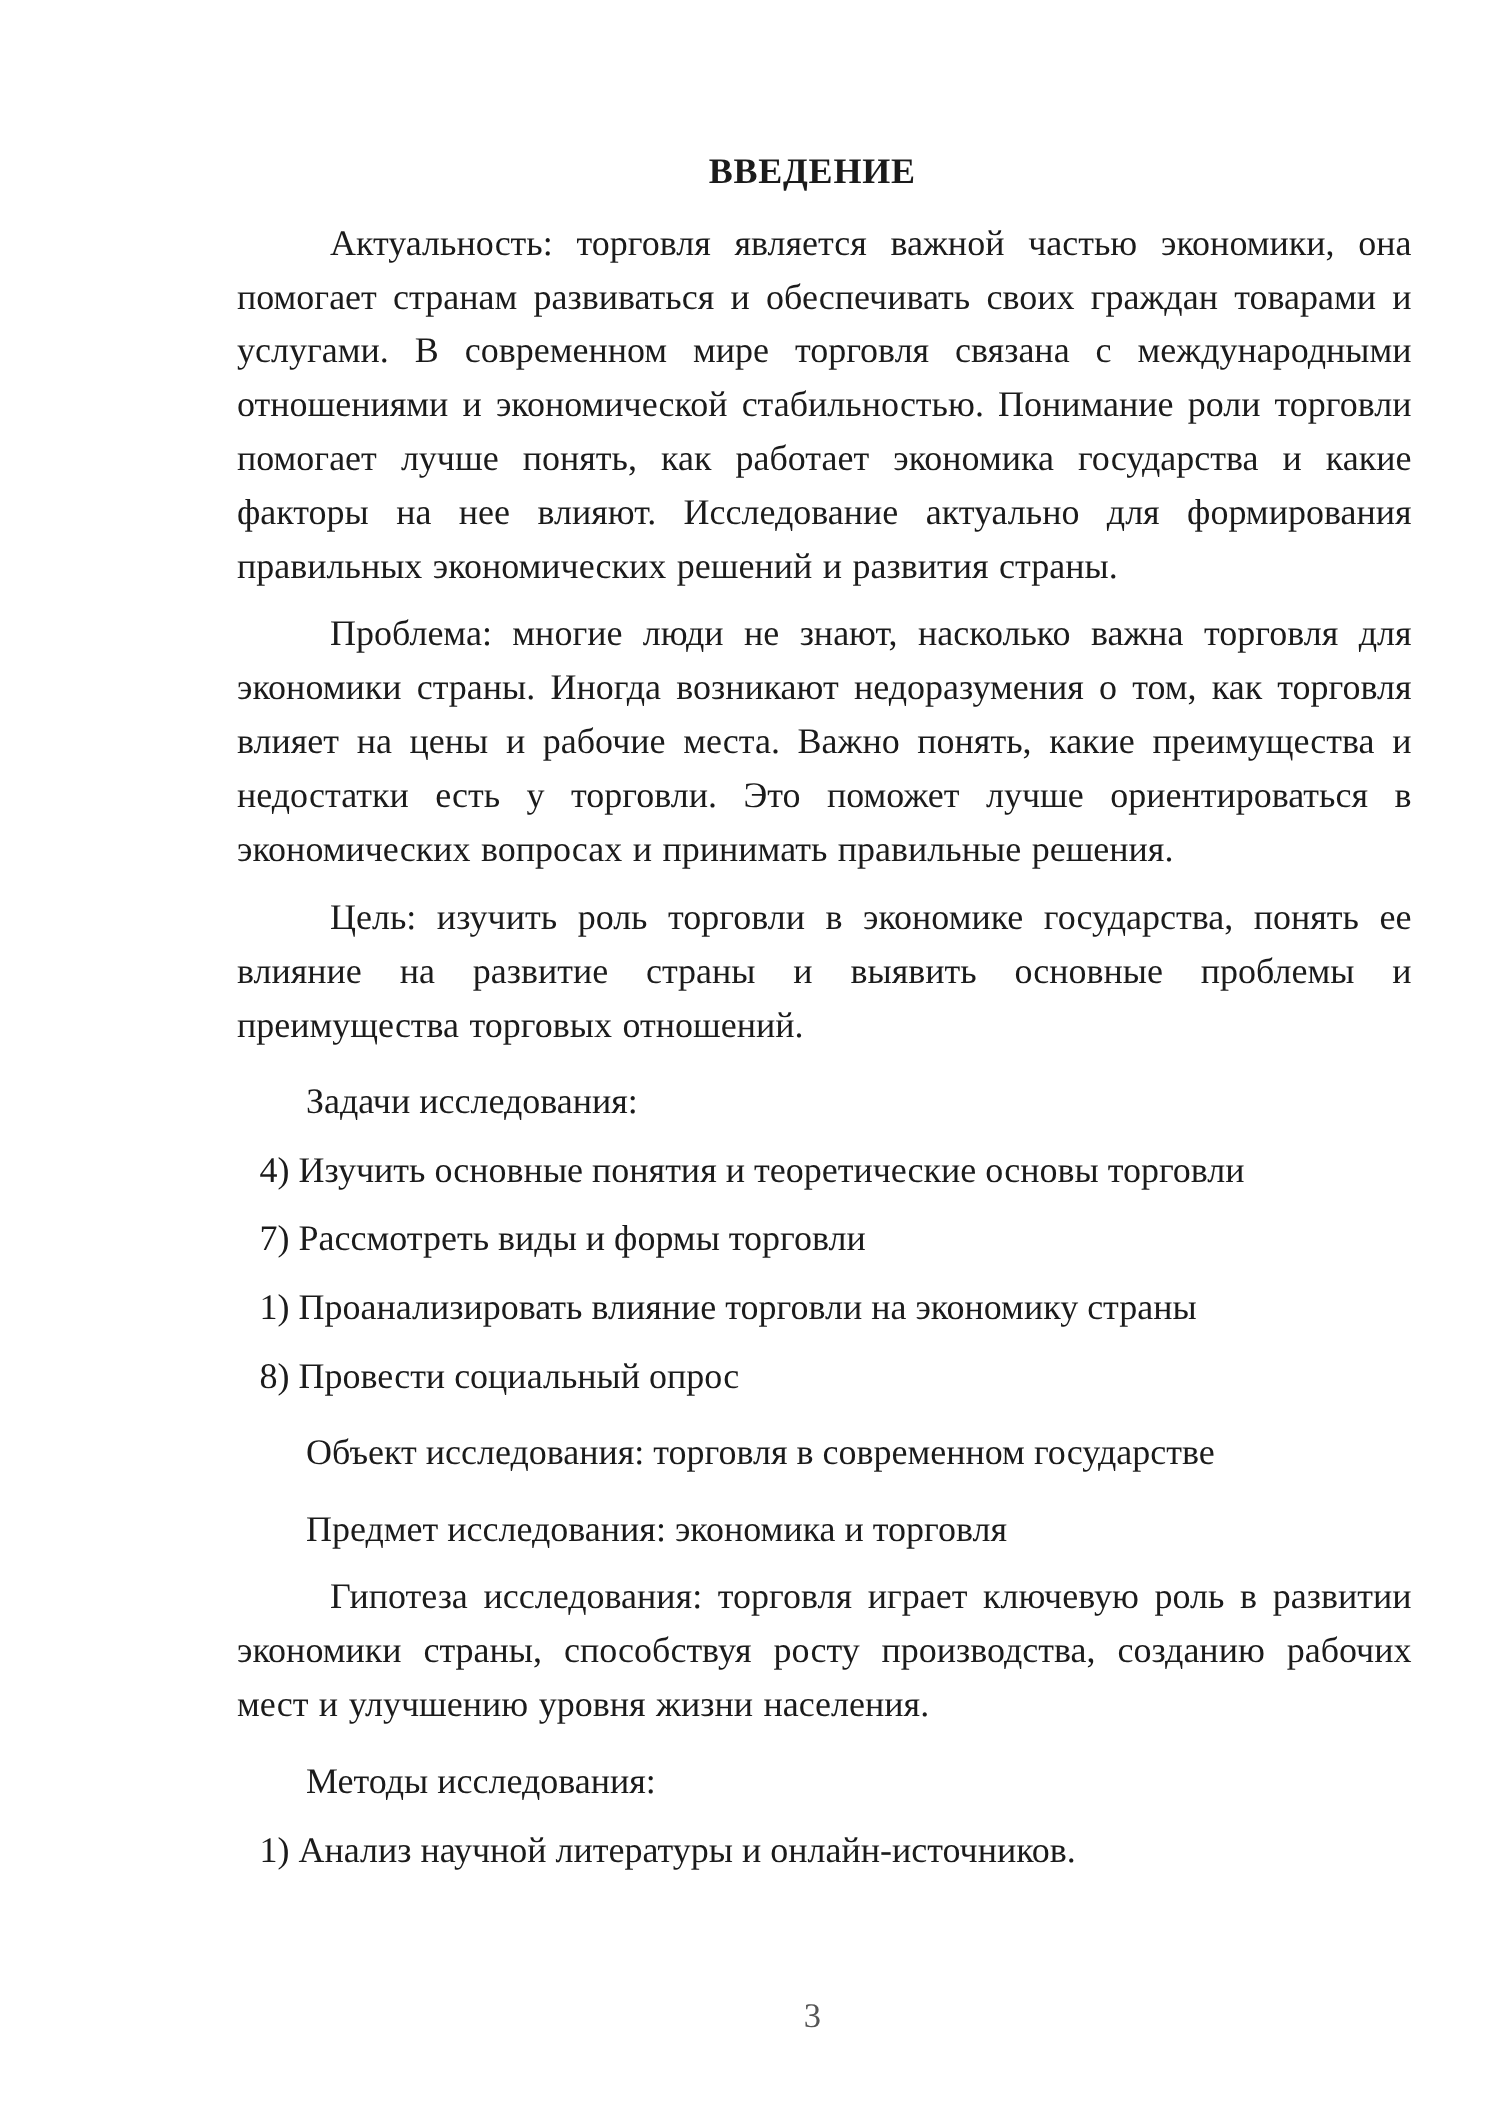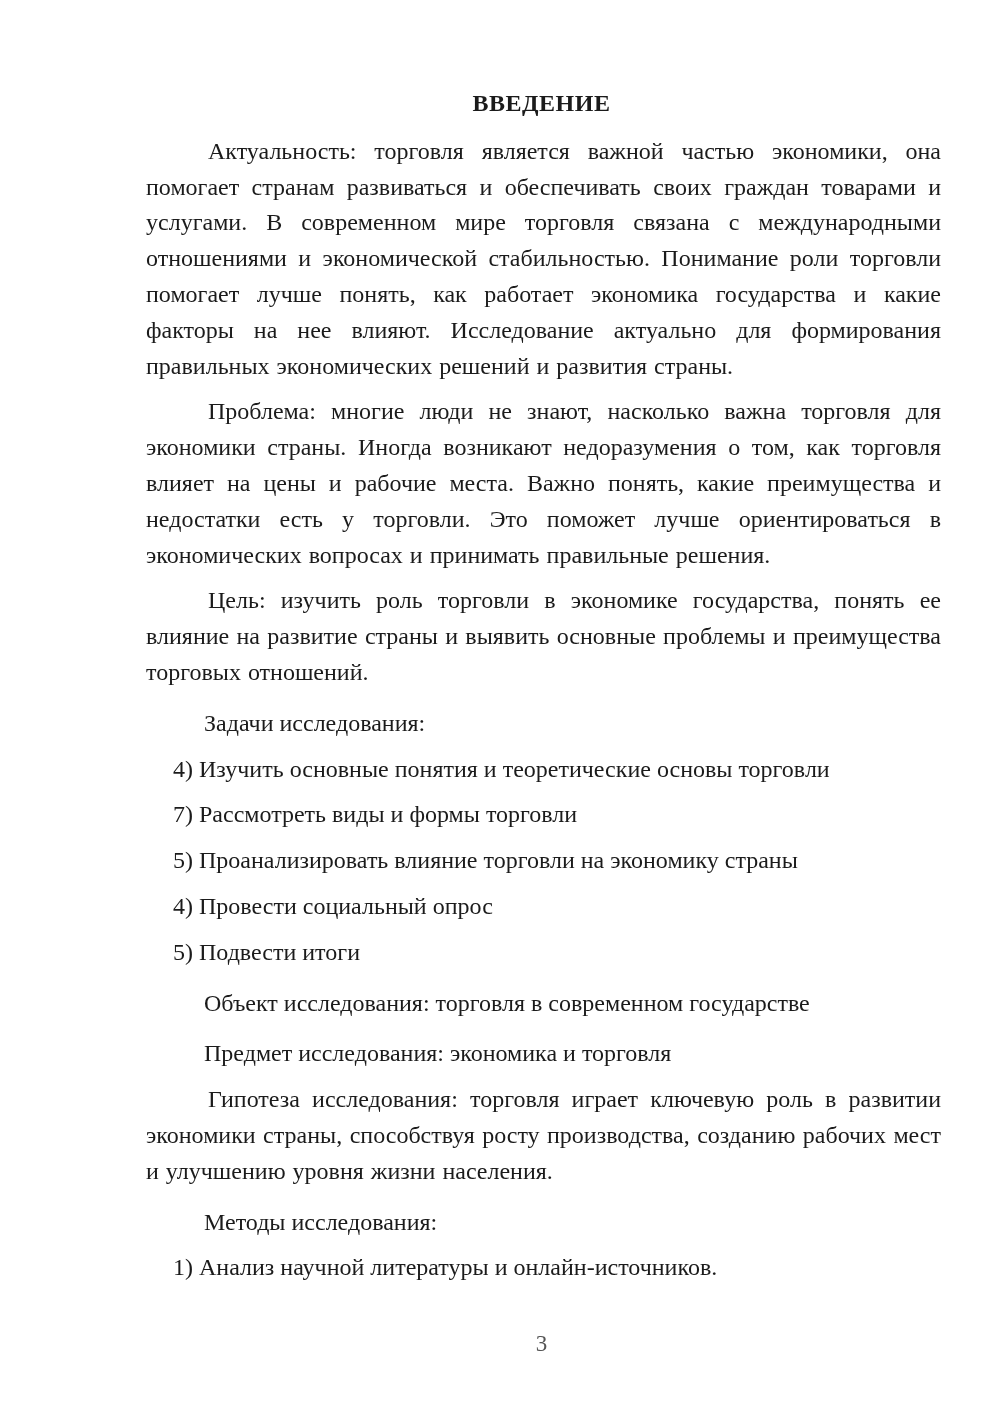--- a/index.html
+++ b/index.html
@@ -21,26 +21,26 @@
     left: 142px;
     top: 86px;
     width: 799px;
     font-size: 24px;
     line-height: 35.8px;
   }
   .doc-title {
     text-align: center;
     font-weight: bold;
     letter-spacing: 0.5px;
-    margin: 0 0 12px 0;
+    margin: 12px 0 12px 0;
   }
   .para {
     text-align: justify;
     text-indent: 62px;
-    margin: 0 0 10px 4px;
+    margin: 0 0 10px 16px;
     word-spacing: 1px;
   }
   .single {
     text-align: left;
     text-indent: 62px;
     margin: 15px 0 10px 0;
   }
   .list-item {
     text-align: left;
     margin: 0 0 10px 31px;
@@ -67,23 +67,22 @@
     <div class="para">Актуальность: торговля является важной частью экономики, она помогает странам развиваться и обеспечивать своих граждан товарами и услугами. В современном мире торговля связана с международными отношениями и экономической стабильностью. Понимание роли торговли помогает лучше понять, как работает экономика государства и какие факторы на нее влияют. Исследование актуально для формирования правильных экономических решений и развития страны.</div>
 
     <div class="para">Проблема: многие люди не знают, насколько важна торговля для экономики страны. Иногда возникают недоразумения о том, как торговля влияет на цены и рабочие места. Важно понять, какие преимущества и недостатки есть у торговли. Это поможет лучше ориентироваться в экономических вопросах и принимать правильные решения.</div>
 
     <div class="para">Цель: изучить роль торговли в экономике государства, понять ее влияние на развитие страны и выявить основные проблемы и преимущества торговых отношений.</div>
 
     <div class="single">Задачи исследования:</div>
 
     <div class="list-item">4) Изучить основные понятия и теоретические основы торговли</div>
     <div class="list-item">7) Рассмотреть виды и формы торговли</div>
-    <div class="list-item">5) Проанализировать влияние торговли на экономику страны</div>
-    <div class="list-item">4) Провести социальный опрос</div>
-    <div class="list-item">5) Подвести итоги</div>
+    <div class="list-item">1) Проанализировать влияние торговли на экономику страны</div>
+    <div class="list-item">8) Провести социальный опрос</div>
 
     <div class="single">Объект исследования: торговля в современном государстве</div>
 
     <div class="single">Предмет исследования: экономика и торговля</div>
 
     <div class="para">Гипотеза исследования: торговля играет ключевую роль в развитии экономики страны, способствуя росту производства, созданию рабочих мест и улучшению уровня жизни населения.</div>
 
     <div class="single">Методы исследования:</div>
 
     <div class="list-item">1) Анализ научной литературы и онлайн-источников.</div>

